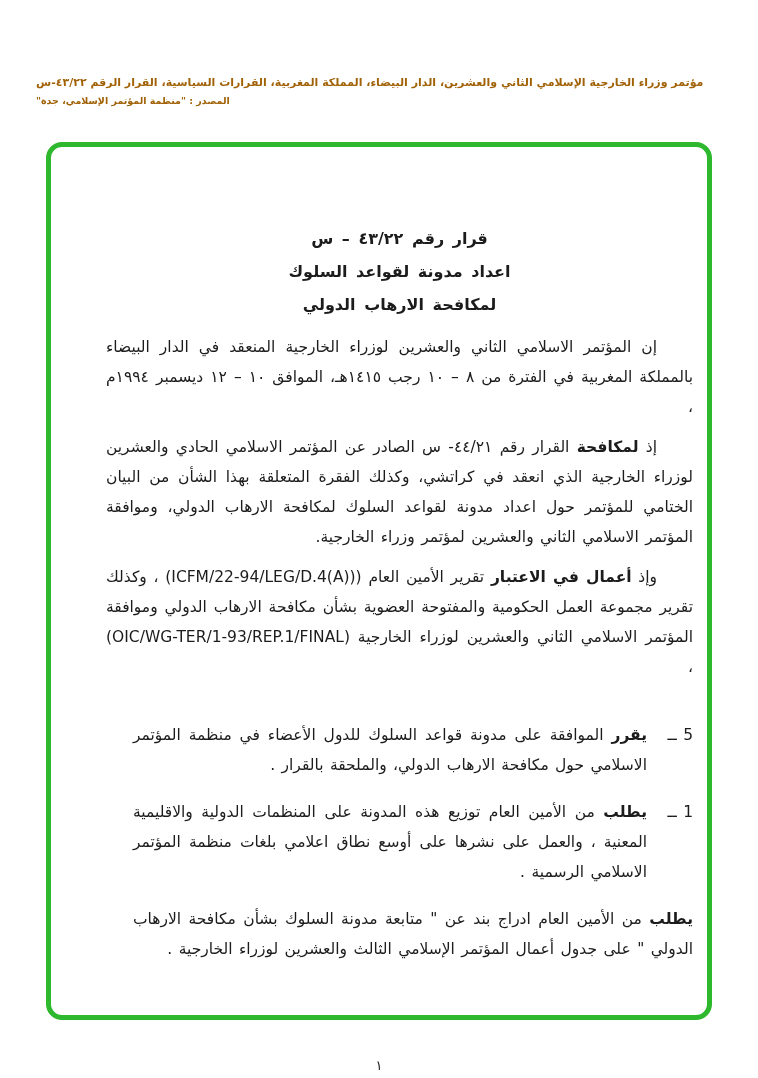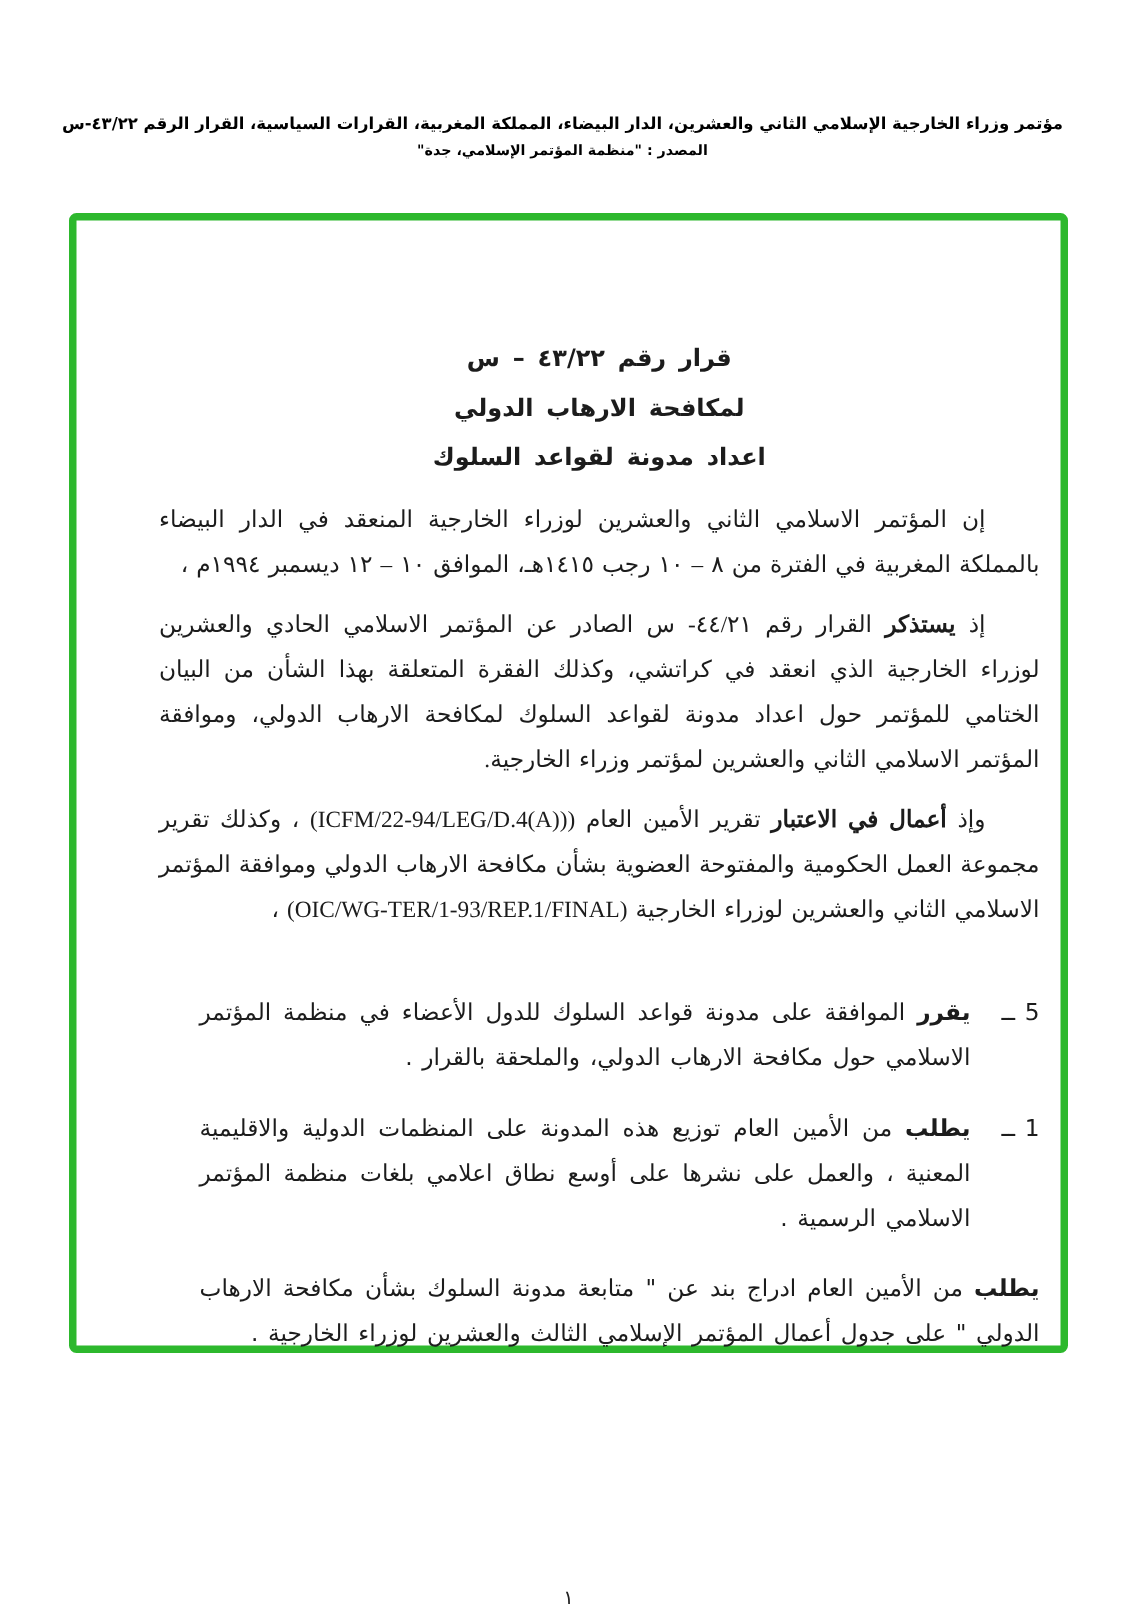--- a/index.html
+++ b/index.html
@@ -13,45 +13,45 @@
     color: var(--text, #1c1c1c);
   }
 
   
   .citation {
     position: absolute;
     top: 76px;
     right: 44px;
     left: 36px;
     direction: rtl;
-    text-align: center;
-    color: #000000;
+    text-align: left;
+    color: #a16207;
   }
   .cit-line1 {
     font-size: 11px;
     font-weight: bold;
     line-height: 1.3;
     white-space: nowrap;
     overflow: visible;
   }
   .cit-line2 {
     font-size: 9.5px;
     font-weight: bold;
     margin-top: 5px;
   }
 
   
   .frame {
     position: absolute;
     left: 46px;
     top: 142px;
     width: 666px;
-    height: 760px;
+    height: 878px;
     border: 5px solid var(--frame_green, #2db82d);
-    border-radius: 5px;
+    border-radius: 16px;
     box-sizing: border-box;
     background: #ffffff;
   }
   .doc {
     position: absolute;
     inset: 0;
     direction: rtl;
     padding: 82px 14px 0 55px;
     box-sizing: border-box;
   }
@@ -62,21 +62,21 @@
     font-weight: bold;
     word-spacing: 3px;
   }
   .t-line {
     font-size: 16px;
     line-height: 19px;
     margin-bottom: 14px;
   }
 
   
-  .preamble { margin-top: 18px; font-family: Liberation Serif, serif; }
+  .preamble { margin-top: 18px; }
   .para {
     font-size: 15.5px;
     line-height: 30px;
     text-align: justify;
     text-indent: 36px;
     margin: 0 0 10px 0;
     word-spacing: 1.5px;
   }
   .para .lead, .item .lead { font-weight: bold; }
 
@@ -117,33 +117,33 @@
 <header class="citation">
   <div class="cit-line1">مؤتمر وزراء الخارجية الإسلامي الثاني والعشرين، الدار البيضاء، المملكة المغربية، القرارات السياسية، القرار الرقم ٤٣/٢٢-س</div>
   <div class="cit-line2">المصدر :  "منظمة المؤتمر الإسلامي، جدة"</div>
 </header>
 
 <div class="frame">
   <div class="doc">
 
     <div class="title">
       <div class="t-line">قرار رقم ٤٣/٢٢ – س</div>
+      <div class="t-line">اعداد مدونة لقواعد السلوك</div>
       <div class="t-line">لمكافحة الارهاب الدولي</div>
-      <div class="t-line">اعداد مدونة لقواعد السلوك</div>
     </div>
 
     <div class="preamble">
       <p class="para">
         <span></span>
         <b class="lead"></b>
         <span>إن المؤتمر الاسلامي الثاني والعشرين لوزراء الخارجية المنعقد في الدار البيضاء بالمملكة المغربية في الفترة من ٨ – ١٠ رجب ١٤١٥هـ، الموافق ١٠ – ١٢ ديسمبر ١٩٩٤م ،</span>
       </p>
       <p class="para">
         <span>إذ</span>
-        <b class="lead">يستذكر</b>
+        <b class="lead">لمكافحة</b>
         <span>القرار رقم ٤٤/٢١- س الصادر عن المؤتمر الاسلامي الحادي والعشرين لوزراء الخارجية الذي انعقد في كراتشي، وكذلك الفقرة المتعلقة بهذا الشأن من البيان الختامي للمؤتمر حول اعداد مدونة لقواعد السلوك لمكافحة الارهاب الدولي، وموافقة المؤتمر الاسلامي الثاني والعشرين لمؤتمر وزراء الخارجية.</span>
       </p>
       <p class="para">
         <span>وإذ</span>
         <b class="lead">أعمال في الاعتبار</b>
         <span>تقرير الأمين العام ((ICFM/22-94/LEG/D.4(A)) ، وكذلك تقرير مجموعة العمل الحكومية والمفتوحة العضوية بشأن مكافحة الارهاب الدولي وموافقة المؤتمر الاسلامي الثاني والعشرين لوزراء الخارجية (OIC/WG-TER/1-93/REP.1/FINAL) ،</span>
       </p>
     </div>
 
     <div class="items">

